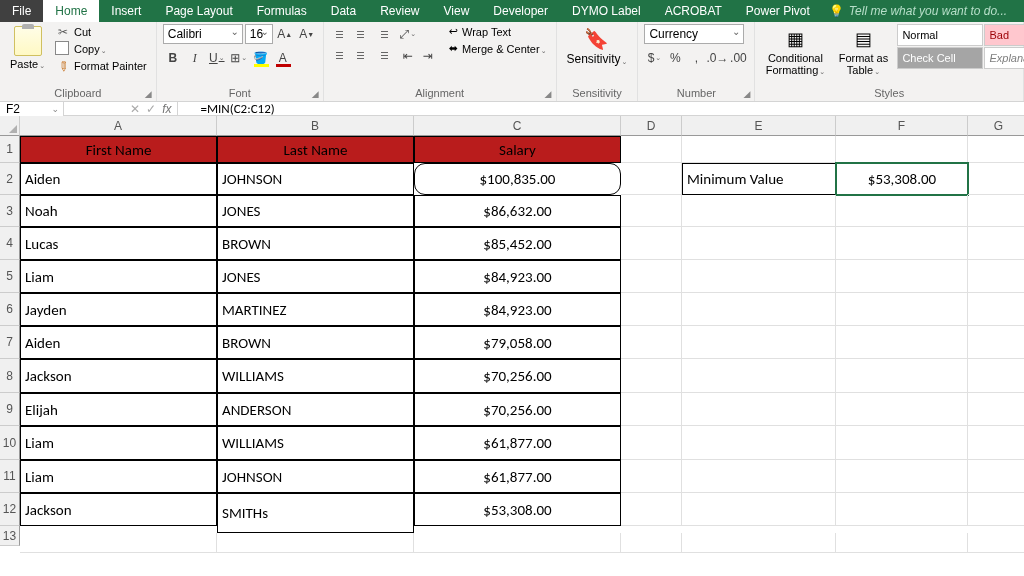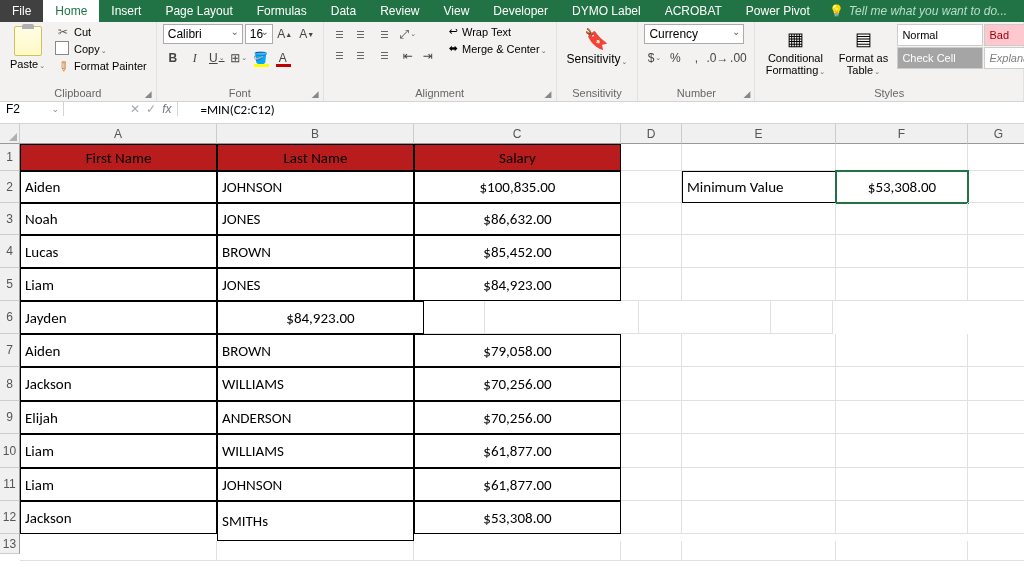--- a/index.html
+++ b/index.html
@@ -69,21 +69,21 @@
 .large-btn { display: flex; flex-direction: column; align-items: center; padding: 2px 4px; cursor: pointer; font-size: 11px; text-align: center; }
 .large-ico { width: 28px; height: 26px; display: flex; align-items: center; justify-content: center; font-size: 18px; }
 
 .styles-box { display: grid; grid-template-columns: 86px 86px; grid-auto-rows: 22px; gap: 1px; }
 .style-cell { border: 1px solid #ccc; font-size: 11px; display: flex; align-items: center; padding: 0 4px; background: #fff; }
 .style-bad { background: #ffc7ce; color: #9c0006; }
 .style-check { background: #a5a5a5; color: #fff; }
 .style-expl { color: #7f7f7f; font-style: italic; }
 
 
-.name-formula { height: 22px; border-bottom: 1px solid #d4d4d4; display: flex; align-items: flex-start; background: #fff; gap: 16px; }
+.name-formula { height: 14px; border-bottom: 1px solid #d4d4d4; display: flex; align-items: center; background: #fff; gap: 16px; }
 .name-box { width: 64px; border-right: 1px solid #d4d4d4; display: flex; align-items: center; padding: 0 6px; font-size: 12px; position: relative; background: #fff; }
 .name-box::after { content: "⌄"; position: absolute; right: 4px; color: #888; font-size: 9px; }
 .nf-gap { width: 28px; border-right: 1px solid #d4d4d4; }
 .fx-btns { display: flex; align-items: center; gap: 6px; padding: 0 6px; color: #aaa; border-right: 1px solid #d4d4d4; }
 .fx-lbl { font-style: italic; color: #777; font-size: 12px; }
 .formula-input { flex: 1; padding: 0 6px; display: flex; align-items: center; font-size: 13px; font-family: Calibri, sans-serif; }
 
 
 .grid-wrapper { display: flex; height: calc(576px - 22px - 80px - 22px); }
 .corner { width: 20px; height: 20px; border-right: 1px solid #ccc; border-bottom: 1px solid #999; background: #f0f0f0; position: relative; }
@@ -331,21 +331,21 @@
             <div class="cell hdr-cell" style="width: 197px; height: 27px;">Last Name</div>
             <div class="cell hdr-cell" style="width: 207px; height: 27px;">Salary</div>
             <div class="cell" style="width: 61px; height: 27px;"></div>
             <div class="cell" style="width: 154px; height: 27px;"></div>
             <div class="cell" style="width: 132px; height: 27px;"></div>
             <div class="cell" style="width: 62px; height: 27px;"></div>
           </div>
           <div class="sheet-row">
             <div class="cell tbl-cell" style="width: 197px; height: 32px;">Aiden</div>
             <div class="cell tbl-cell" style="width: 197px; height: 32px;">JOHNSON</div>
-            <div class="cell tbl-cell sal" style="width: 207px; height: 32px;">$100,835.00</div>
+            <div class="cell tbl-cell sal" style="width: 207px; height: 32px; border-radius: 11px;">$100,835.00</div>
             <div class="cell" style="width: 61px; height: 32px;"></div>
             <div class="cell min-label" style="width: 154px; height: 32px;">Minimum Value</div>
             <div class="cell min-val active-cell" style="width: 132px; height: 32px;">$53,308.00</div>
             <div class="cell" style="width: 62px; height: 32px;"></div>
           </div>
           <div class="sheet-row">
             <div class="cell tbl-cell" style="width: 197px; height: 32px;">Noah</div>
             <div class="cell tbl-cell" style="width: 197px; height: 32px;">JONES</div>
             <div class="cell tbl-cell sal" style="width: 207px; height: 32px;">$86,632.00</div>
             <div class="cell" style="width: 61px; height: 32px;"></div>
@@ -366,20 +366,21 @@
             <div class="cell tbl-cell" style="width: 197px; height: 33px;">Liam</div>
             <div class="cell tbl-cell" style="width: 197px; height: 33px;">JONES</div>
             <div class="cell tbl-cell sal" style="width: 207px; height: 33px;">$84,923.00</div>
             <div class="cell" style="width: 61px; height: 33px;"></div>
             <div class="cell" style="width: 154px; height: 33px;"></div>
             <div class="cell" style="width: 132px; height: 33px;"></div>
             <div class="cell" style="width: 62px; height: 33px;"></div>
           </div>
           <div class="sheet-row">
             <div class="cell tbl-cell" style="width: 197px; height: 33px;">Jayden</div>
+            <div class="cell tbl-cell" style="width: 197px; height: 33px;">MARTINEZ</div>
             <div class="cell tbl-cell sal" style="width: 207px; height: 33px;">$84,923.00</div>
             <div class="cell" style="width: 61px; height: 33px;"></div>
             <div class="cell" style="width: 154px; height: 33px;"></div>
             <div class="cell" style="width: 132px; height: 33px;"></div>
             <div class="cell" style="width: 62px; height: 33px;"></div>
           </div>
           <div class="sheet-row">
             <div class="cell tbl-cell" style="width: 197px; height: 33px;">Aiden</div>
             <div class="cell tbl-cell" style="width: 197px; height: 33px;">BROWN</div>
             <div class="cell tbl-cell sal" style="width: 207px; height: 33px;">$79,058.00</div>

